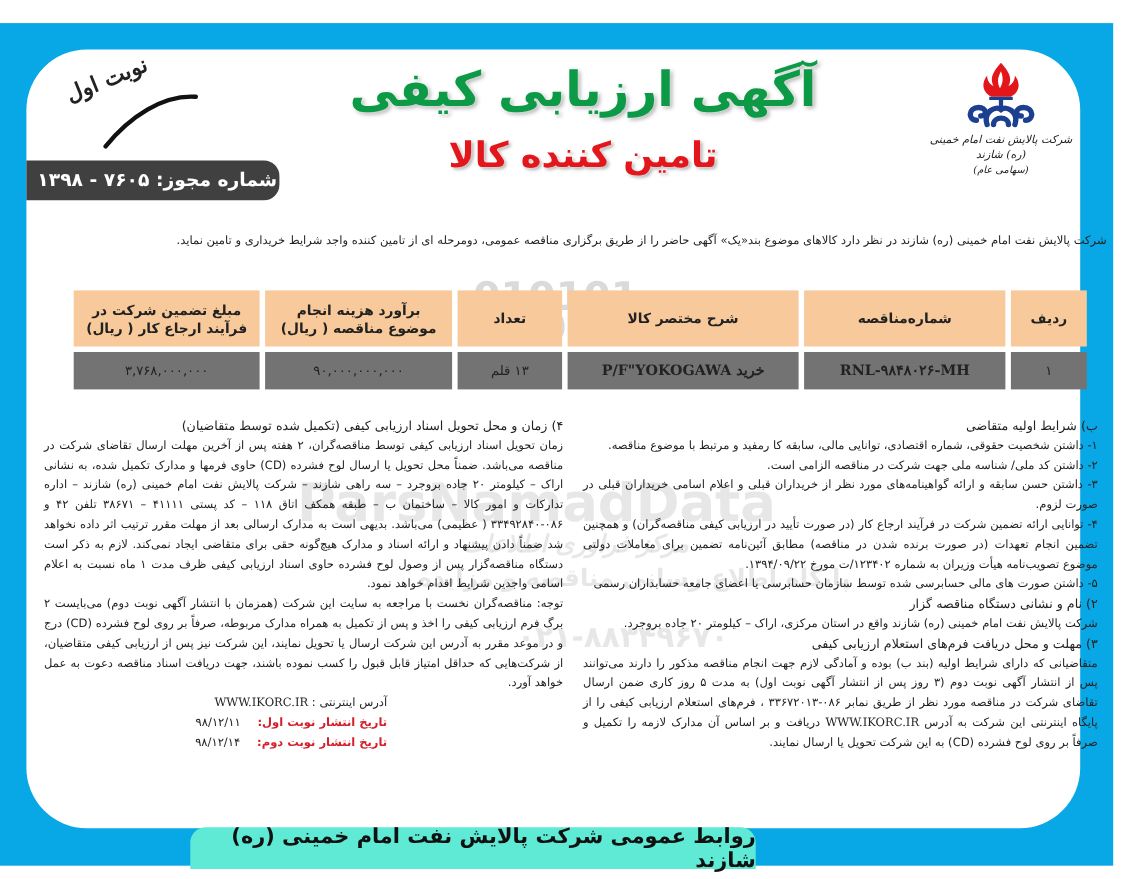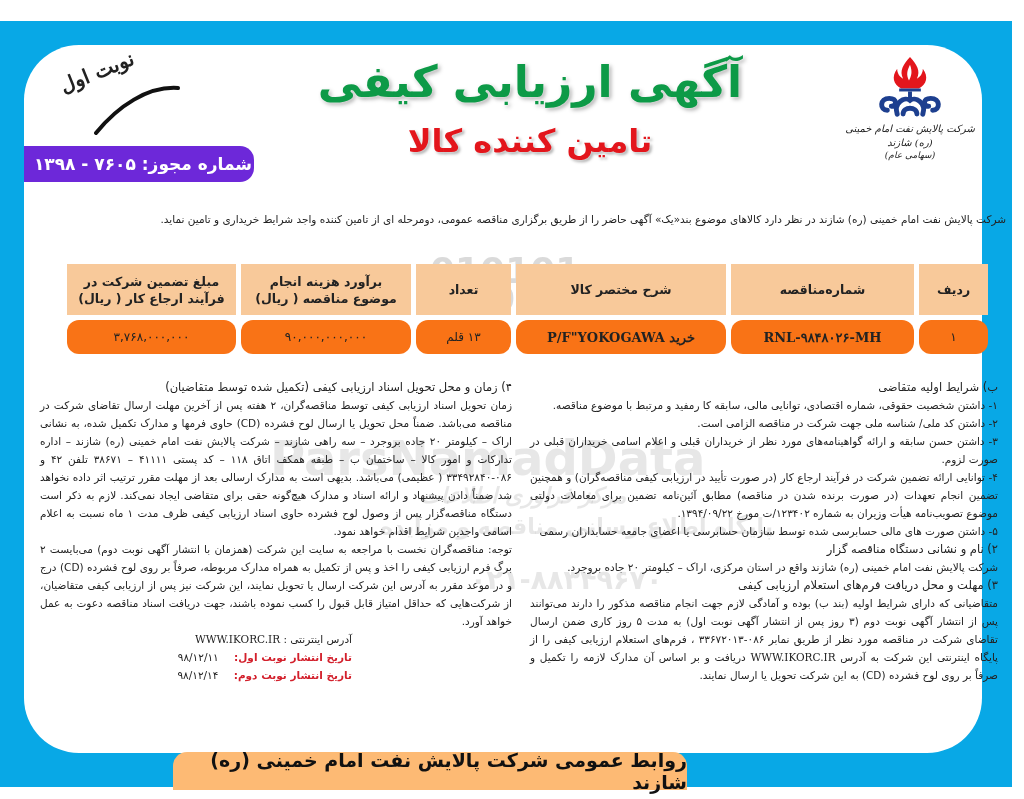--- a/index.html
+++ b/index.html
@@ -49,21 +49,21 @@
   }
   .nobat .lbl {
     position: absolute; left: 28px; top: 10px; font-size: 20px; font-weight: bold;
     color: #222; direction: rtl; transform: rotate(-22deg);
     font-family: "DejaVu Serif", serif;
   }
   .nobat svg { position: absolute; left: 0; top: 0; }
 
   .permit {
     position: absolute; left: 24px; top: 146px; width: 230px; height: 36px;
-    background: #6d28d9; border-radius: 0 14px 14px 0;
+    background: #404040; border-radius: 0 14px 14px 0;
     color: #fff; font-size: 17px; font-weight: bold; direction: rtl;
     display: flex; align-items: center; justify-content: center; padding-left: 8px;
   }
 
   .intro {
     position: absolute; left: 40px; top: 211px; width: 966px; direction: rtl; text-align: right;
     font-size: 10.5px; color: #222; line-height: 17px;
   }
   .intro .sect { font-weight: bold; }
 
@@ -75,40 +75,40 @@
     position: absolute; left: 42px; top: 264px; width: 946px;
     display: grid; direction: rtl;
     grid-template-columns: 69px 183px 210px 95px 170px 169px;
     column-gap: 5px; row-gap: 5px;
   }
   .th {
     background: #f8c99a; height: 51px; display: flex; align-items: center; justify-content: center;
     text-align: center; font-weight: bold; font-size: 12.5px; color: #222; line-height: 17px; padding: 0 6px;
   }
   .td {
-    background: #f97316; height: 34px; display: flex; align-items: center; justify-content: center;
-    text-align: center; font-size: 12px; color: #222; border-radius: 12px;
+    background: #737373; height: 34px; display: flex; align-items: center; justify-content: center;
+    text-align: center; font-size: 12px; color: #222;
   }
   .td.bold { font-family: "DejaVu Serif", serif; font-weight: bold; font-size: 13px; }
 
   
   .col {
     position: absolute; direction: rtl; text-align: justify; text-align-last: right;
     font-size: 10.5px; color: #222; line-height: 18px;
   }
   .col.right { left: 530px; top: 378px; width: 468px; }
   .col.left  { left: 40px;  top: 378px; width: 472px; }
   .col .h { font-weight: normal; font-size: 11.5px; }
   .col p { margin: 0; }
   .red { color: #d3202c; font-weight: bold; margin-left: 12px; }
   .latin { font-family: "DejaVu Serif", serif; direction: ltr; unicode-bidi: embed; }
 
   .footer {
     position: absolute; left: 173px; top: 752px; width: 514px; height: 38px;
-    background: #fdba74; border-radius: 14px 14px 0 0;
+    background: #5eead4; border-radius: 14px 14px 0 0;
     display: flex; align-items: center; justify-content: center;
     font-weight: bold; font-size: 19px; color: #111; direction: rtl;
   }
 </style>
 </head>
 <body>
 
 <div class="frame"></div>
 <div class="panel"></div>
 

